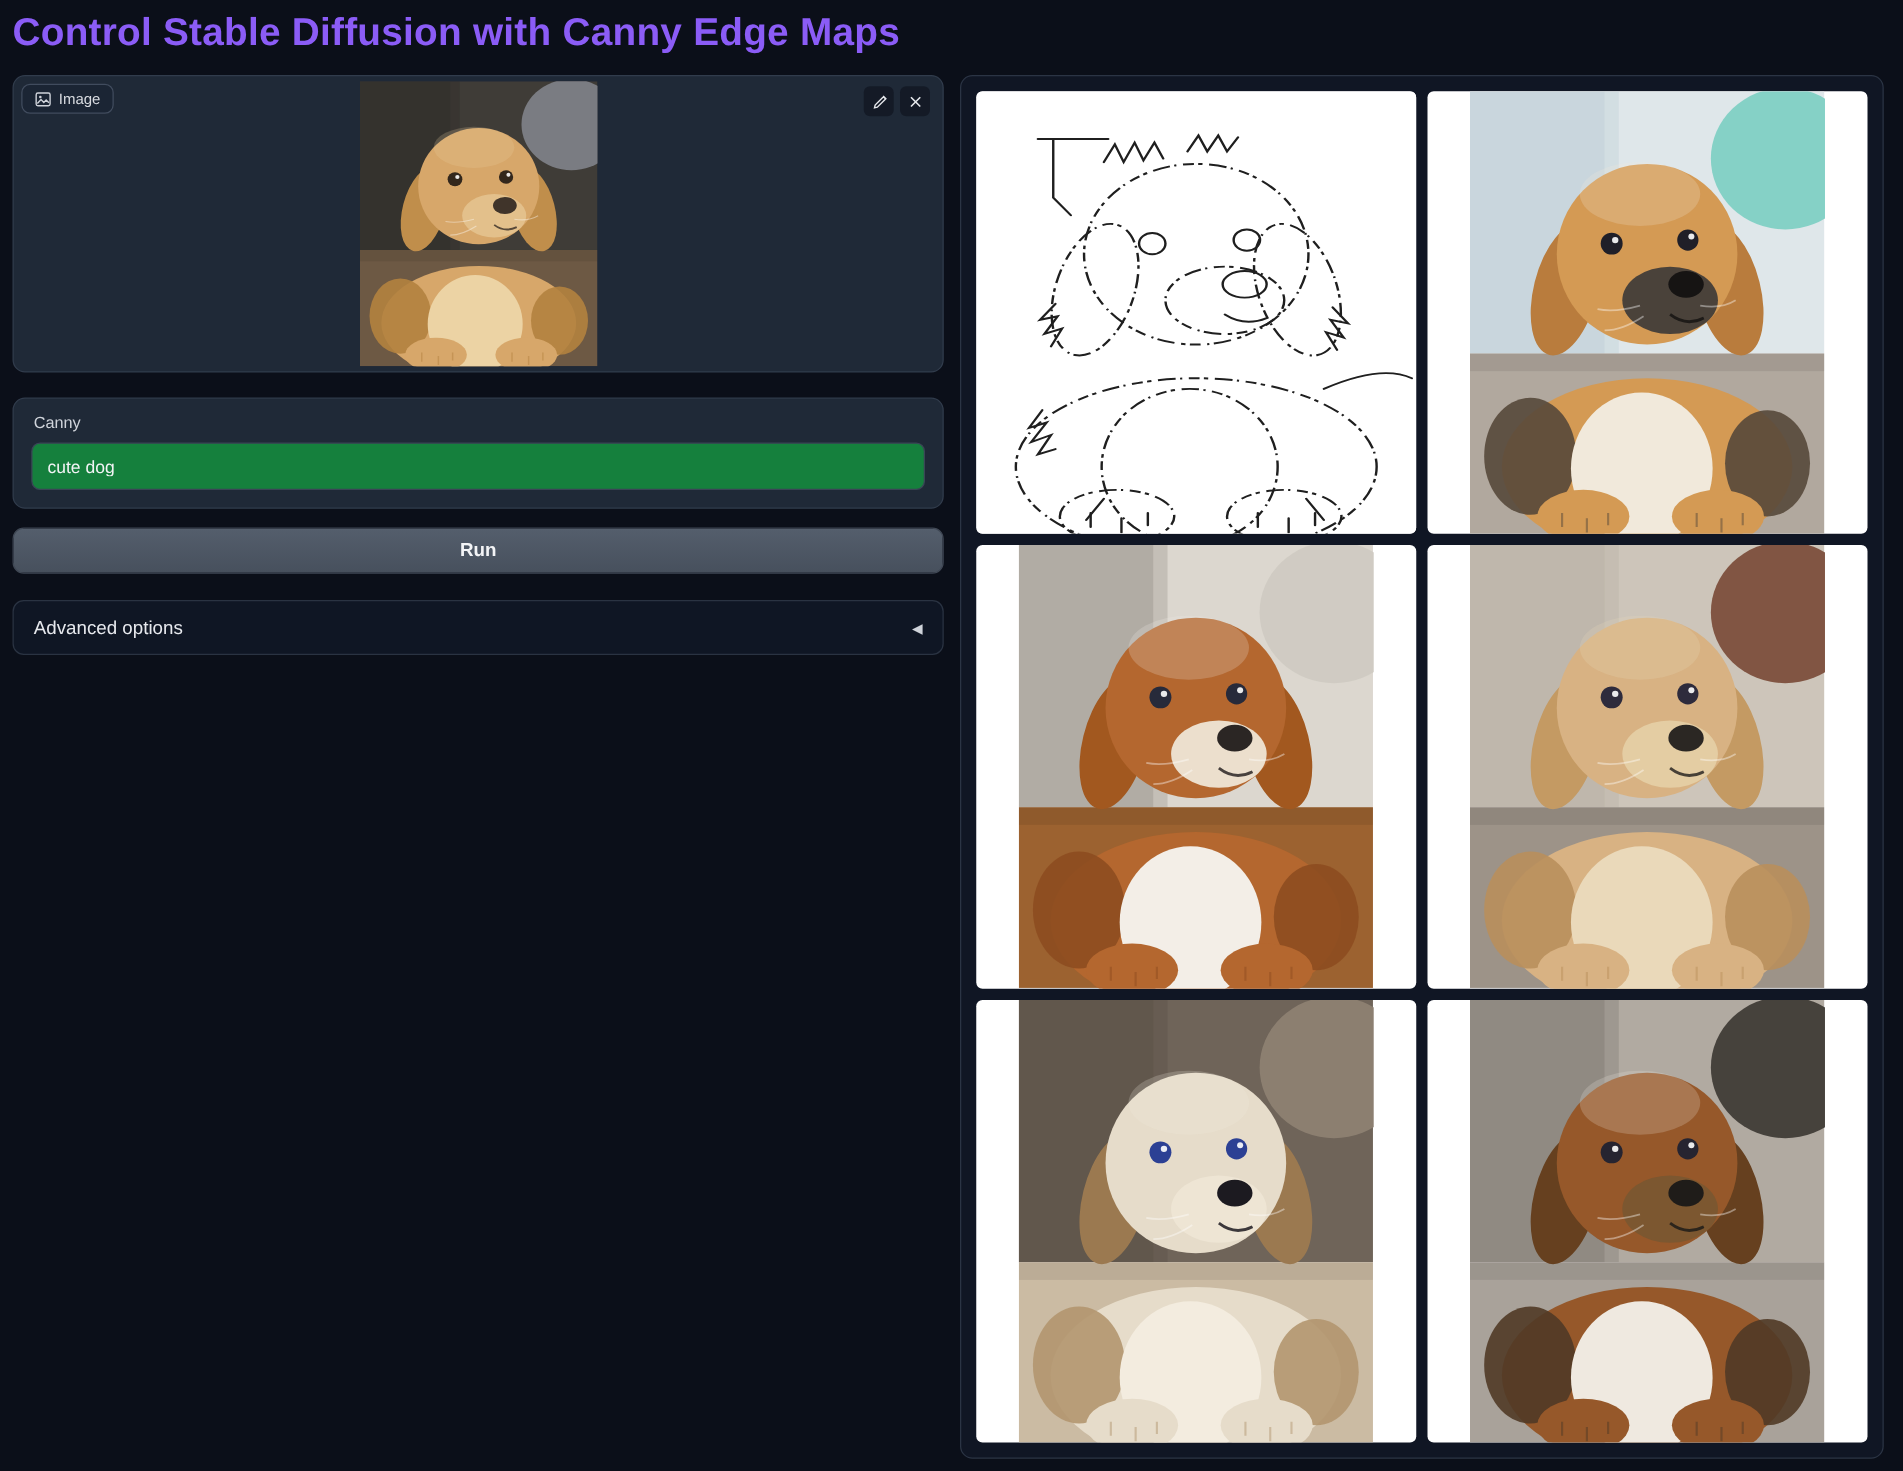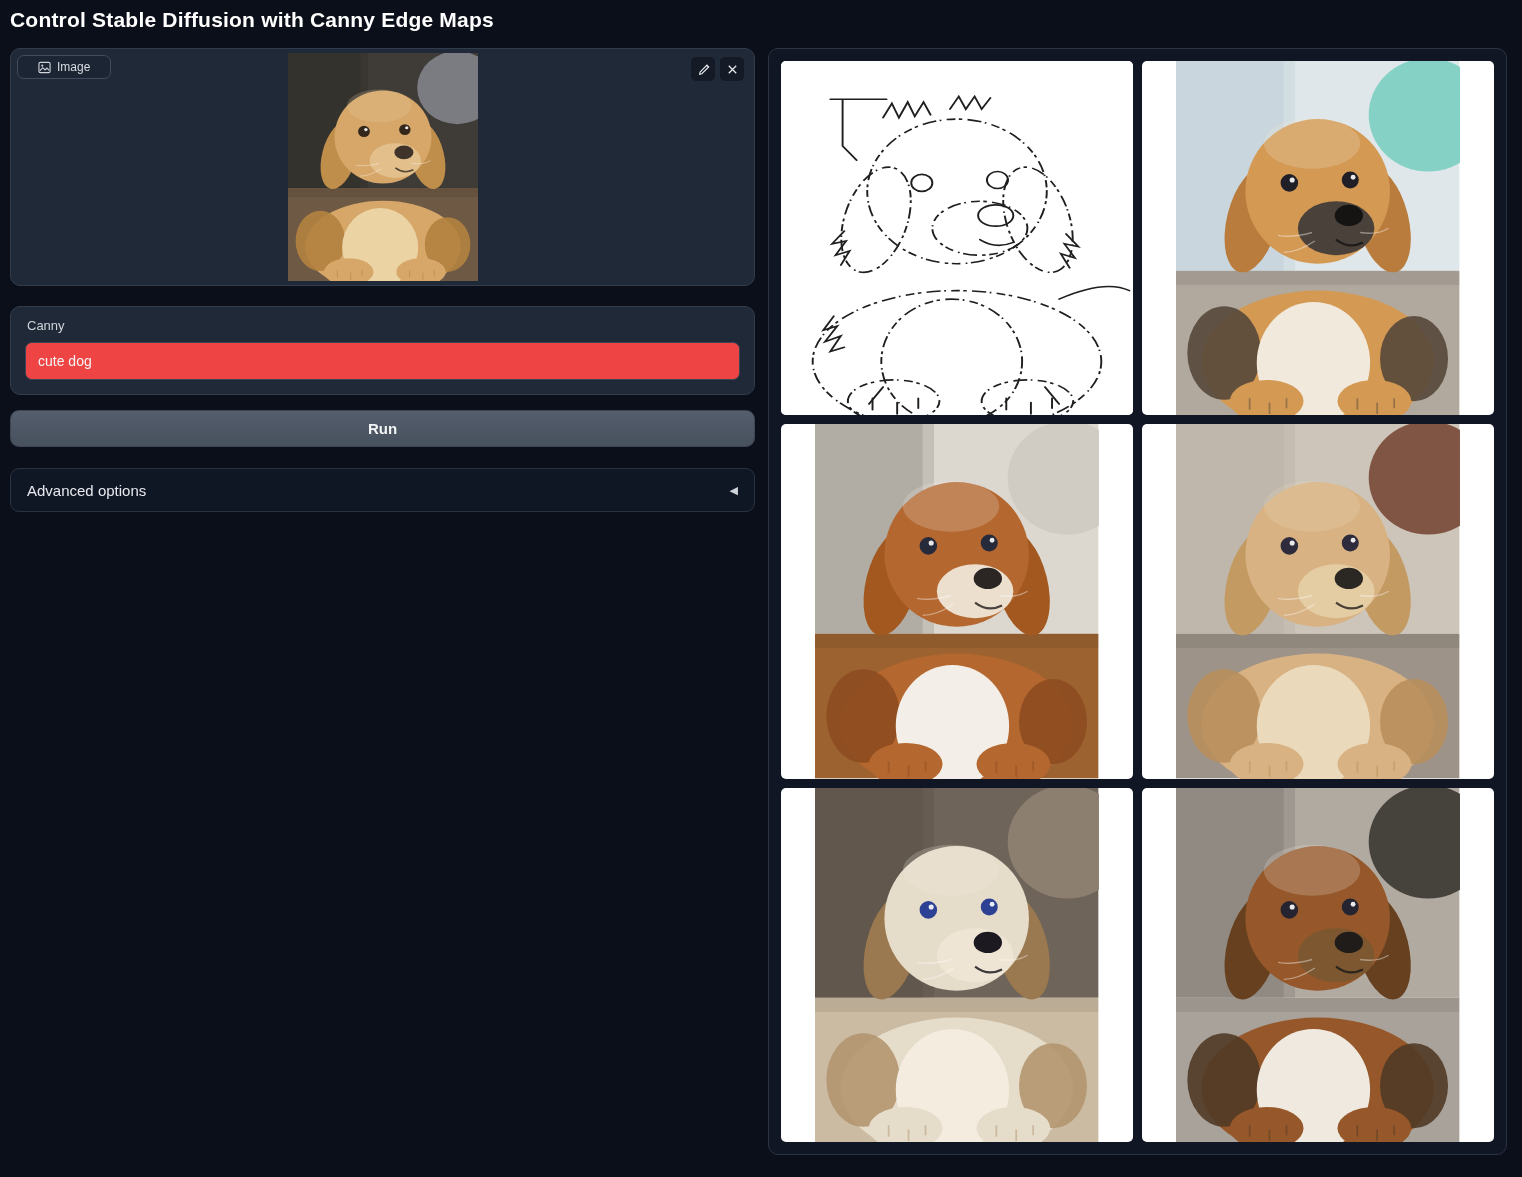--- a/index.html
+++ b/index.html
@@ -2,33 +2,33 @@
 <html><head>
 <meta charset="utf-8">
 <style>
   html,body{margin:0;padding:0;}
   body{
     width:1522px;height:1177px;overflow:hidden;
     background:#0b0f19;color:#f3f4f6;
     font-family:"Liberation Sans",sans-serif;
   }
   .page{padding:6px 15px 15px 10px;box-sizing:border-box;}
-  h1.title{margin:2px 0 16px 0;font-size:21px;font-weight:700;color:#ffffff;letter-spacing:.2px;}
+  h1.title{margin:2px 0 16px 0;font-size:31px;font-weight:700;color:#8b5cf6;letter-spacing:.2px;}
   .layout{display:flex;gap:13px;align-items:flex-start;}
   .left-col{width:745px;flex:none;}
 
   
   .image-component{
     position:relative;height:238px;border-radius:10px;
     background:#1f2937;border:1px solid #313c4c;box-sizing:border-box;overflow:hidden;
   }
   .image-tab{
     position:absolute;top:6px;left:6px;z-index:3;
     display:flex;align-items:center;gap:6px;
-    padding:4px 20px;border:1px solid #414c5e;border-radius:7px;
+    padding:4px 10px;border:1px solid #414c5e;border-radius:7px;
     background:#1b2534;color:#d8dbe0;font-size:12px;
   }
   .image-tab svg{width:13px;height:13px;display:block;}
   .image-actions{position:absolute;top:8px;right:10px;z-index:3;display:flex;gap:5px;}
   .icon-btn{
     width:24px;height:24px;border:none;border-radius:5px;cursor:pointer;
     background:rgba(11,15,25,.55);color:#e5e7eb;
     display:flex;align-items:center;justify-content:center;padding:0;
   }
   .icon-btn svg{width:13px;height:13px;display:block;}
@@ -36,21 +36,21 @@
   .preview svg{width:100%;height:100%;display:block;}
 
   
   .prompt-panel{
     margin-top:20px;background:#1f2937;border:1px solid #313c4c;
     border-radius:10px;padding:11px 14px 14px 14px;box-sizing:border-box;
   }
   .prompt-label{display:block;font-size:13px;color:#cfd3da;margin:0 0 9px 2px;}
   .prompt-input{
     width:100%;height:38px;box-sizing:border-box;
-    background:#ef4444;border:1px solid #3a4556;border-radius:7px;
+    background:#15803d;border:1px solid #3a4556;border-radius:7px;
     color:#f3f4f6;font-size:14px;padding:0 12px;outline:none;
     font-family:"Liberation Sans",sans-serif;
   }
 
   
   .run-button{
     margin-top:15px;width:100%;height:37px;cursor:pointer;
     background:linear-gradient(180deg,#545e6c,#47505d);
     border:1px solid #3f4754;border-radius:9px;
     color:#f3f4f6;font-size:15px;font-weight:700;

